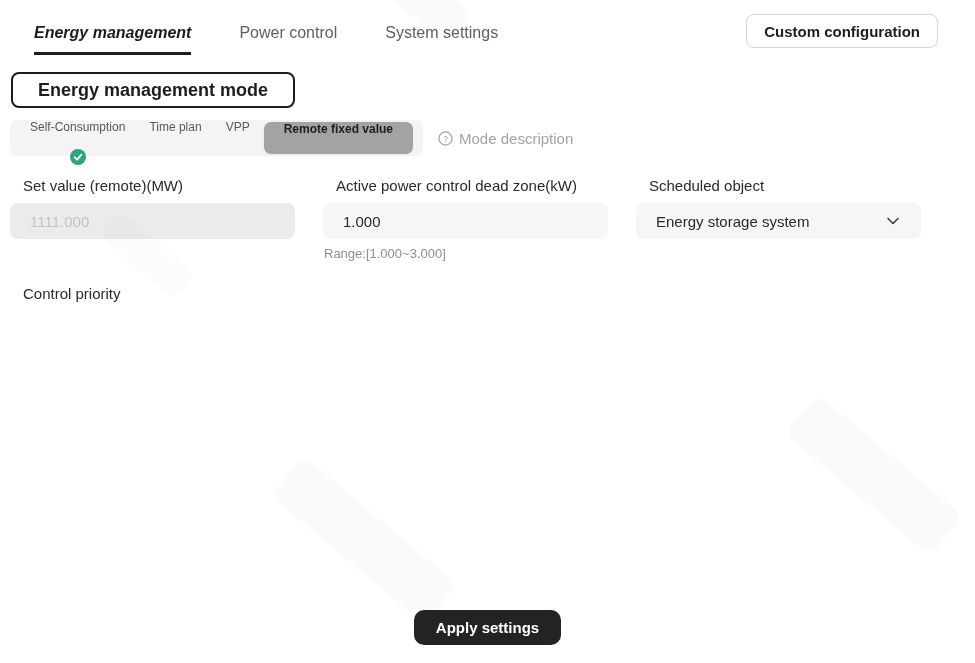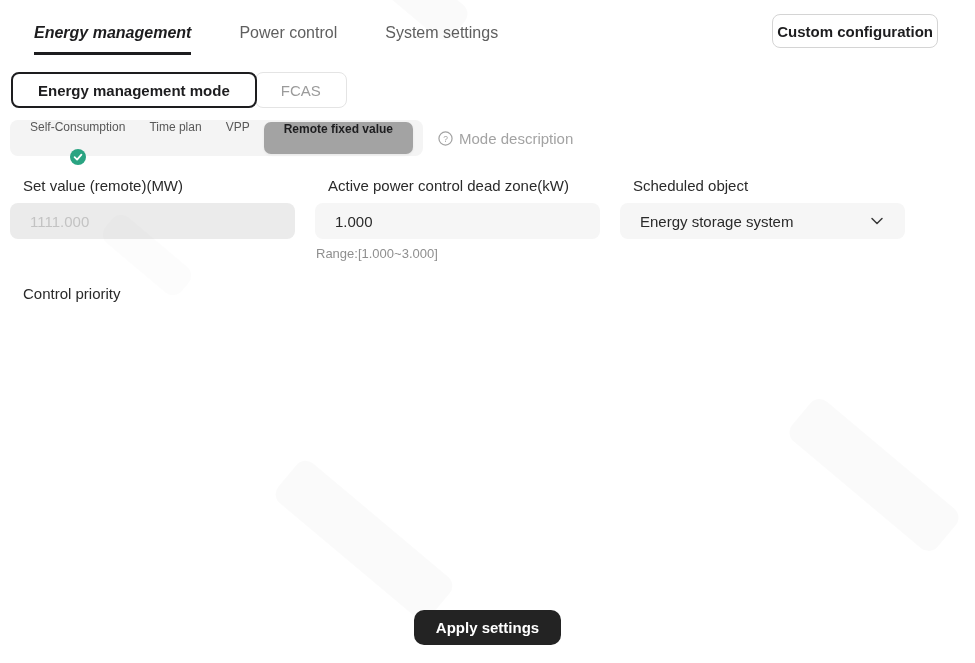--- a/index.html
+++ b/index.html
@@ -17,40 +17,40 @@
   .wm1 { width:52px; height:200px; left:338px; top:440px; }
   .wm2 { width:52px; height:190px; left:848px; top:380px; }
   .wm3 { width:42px; height:120px; left:392px; top:-70px; }
   .wm4 { width:34px; height:100px; left:130px; top:205px; background:rgba(0,0,0,0.012); }
 
   
   .top-nav { display:flex; align-items:flex-start; justify-content:space-between; padding:14px 37px 0 34px; }
   .nav-tabs { display:flex; gap:48px; padding-top:10px; }
   .nav-tab { font-size:16px; color:#5f5f5f; cursor:pointer; padding-bottom:10px; border-bottom:3px solid transparent; white-space:nowrap; }
   .nav-tab.active { color:#1d1d1f; font-weight:700; border-bottom-color:#1d1d1f;font-style:italic; }
-  .btn-custom { height:34px; padding:0 4px; border:1.5px solid #d4d4d4; border-radius:8px; background:#fff; font-family:inherit; font-weight:700; font-size:15px; color:#1d1d1f; cursor:pointer; white-space:nowrap; }
+  .btn-custom { height:34px; padding:0 17px; border:1.5px solid #d4d4d4; border-radius:8px; background:#fff; font-family:inherit; font-weight:700; font-size:15px; color:#1d1d1f; cursor:pointer; white-space:nowrap; }
 
   
   .mode-row { display:flex; margin:17px 0 0 11px; }
-  .pill { height:36px; display:flex; align-items:center; padding:0 25px; background:#fff; border-radius:8px; font-size:15px; cursor:pointer; white-space:nowrap; }
+  .pill { height:36px; display:flex; align-items:center; padding:0 25px; background:#fff; border-radius:8px; font-size:18px; cursor:pointer; white-space:nowrap; }
   .pill.active { border:2px solid #1d1d1f; font-weight:700; position:relative; z-index:1; }
   .pill.inactive { border:1px solid #e4e4e4; color:#9b9b9b; margin-left:-2px; }
 
   
   .subtab-row { display:flex; align-items:center; margin:12px 0 0 10px; }
   .subtab-bar { display:flex; align-items:center; height:36px; background:#f4f4f4; border-radius:8px; padding:0 8px; }
   .subtab { display:flex; align-items:center; gap:15px; padding:0 12px; font-size:12px; color:#585858; height:36px; cursor:pointer; white-space:nowrap;flex-direction:column; }
   .subtab.active { background:#a3a3a3; border-radius:7px; height:32px; font-weight:700; color:#1d1d1f; box-shadow:0 1px 3px rgba(0,0,0,0.06); padding:0 20px; margin:0 2px; }
   .check-icon { width:16px; height:16px; display:inline-flex; }
   .mode-desc { display:flex; align-items:center; gap:6px; margin-left:15px; color:#a3a3a3; font-size:15px; cursor:pointer; }
   .q-icon { width:15px; height:15px; display:inline-flex; }
 
   
   .form { margin:21px 10px 0; }
-  .form-row { display:flex; gap:20px; }
+  .form-row { display:flex; gap:28px; }
   .field { width:285px; }
   .field-label { display:block; margin-left:13px; font-size:15px; color:#2a2a2a; }
   .control { margin-top:9px; height:36px; width:100%; border-radius:8px; background:#f6f6f6; border:none; font-family:inherit; font-size:15px; color:#2a2a2a; padding:0 20px; display:flex; align-items:center; }
   input.control { outline:none; }
   input.control:disabled { background:#ebebeb; color:#c3c3c3; }
   .select { justify-content:space-between; cursor:pointer; }
   .chevron { width:16px; height:16px; display:inline-flex; color:#3a3a3a; }
   .helper { margin-top:7px; margin-left:1px; font-size:13px; color:#8f8f8f; }
   .row2 { margin-top:24px; }
 
@@ -70,21 +70,20 @@
   <nav class="nav-tabs">
     <div class="nav-tab active">Energy management</div>
     <div class="nav-tab">Power control</div>
     <div class="nav-tab">System settings</div>
   </nav>
   <button class="btn-custom">Custom configuration</button>
 </header>
 
 <div class="mode-row">
   <div class="pill active">Energy management mode</div>
-  <div class="pill inactive">FCAS</div>
 </div>
 
 <div class="subtab-row">
   <div class="subtab-bar">
     <div class="subtab">
       <span>Self-Consumption</span>
       <span class="check-icon">
         <svg viewBox="0 0 16 16" width="16" height="16">
           <circle cx="8" cy="8" r="8" fill="#2aa482"></circle>
           <polyline points="4.6,8.2 7.1,10.6 11.4,5.6" fill="none" stroke="#ffffff" stroke-width="1.8" stroke-linecap="round" stroke-linejoin="round"></polyline>

